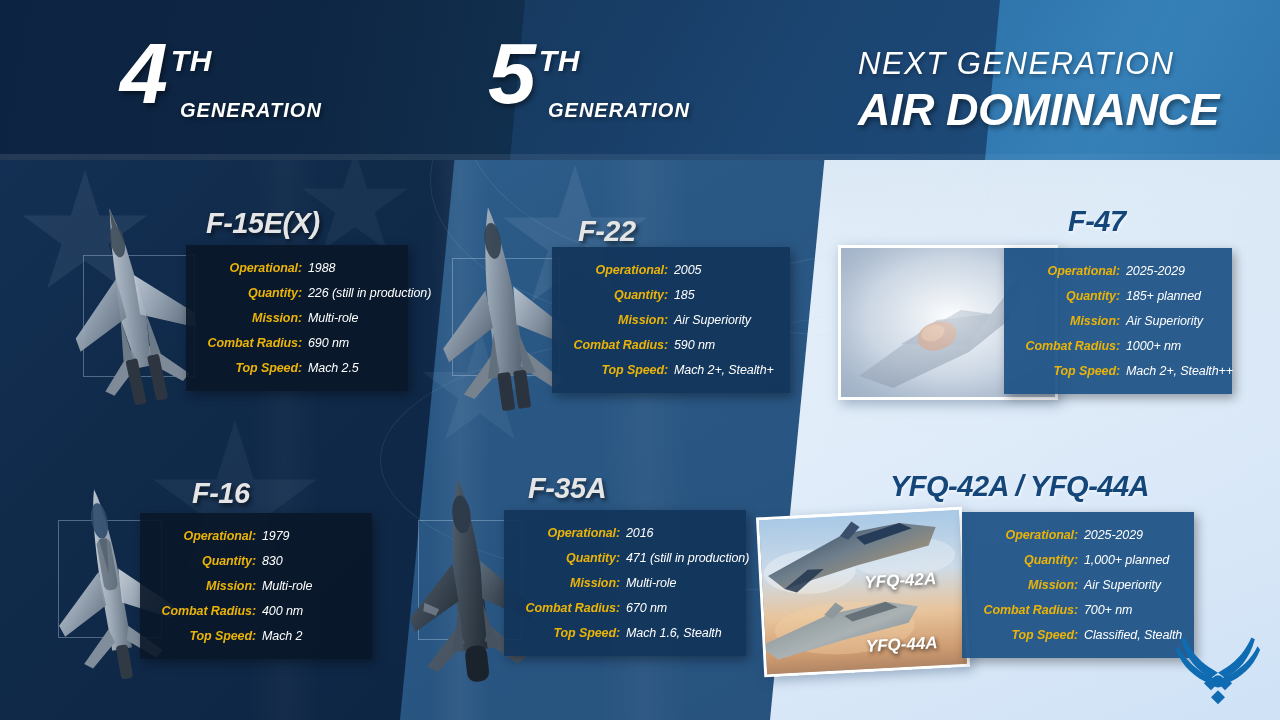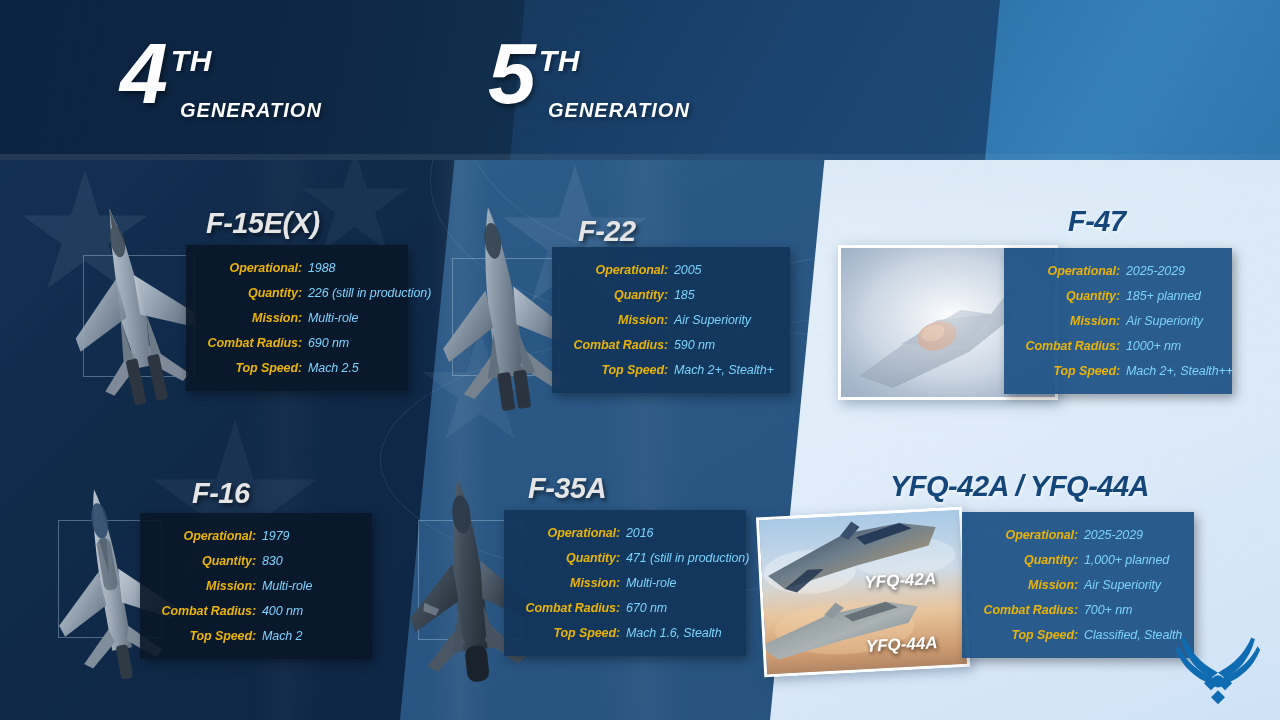--- a/index.html
+++ b/index.html
@@ -145,21 +145,21 @@
   }
   .spec-row:last-child { margin-bottom: 0; }
   .spec-label {
     font-size: 12.5px; font-weight: 800; font-style: italic;
     color: #eab308; text-align: right;
     width: 108px; flex: 0 0 108px; padding-right: 6px;
     letter-spacing: -.1px;
   }
   .spec-value {
     font-size: 12.5px; font-weight: 400; font-style: italic;
-    color: #7dd3fc; letter-spacing: -.1px;
+    color: #ffffff; letter-spacing: -.1px;
   }
 
   
   .bracket {
     position: absolute;
     border: 1px solid rgba(185,210,235,.38);
   }
 
   
   .jet { position: absolute; }
@@ -247,20 +247,22 @@
 
   <div class="gen-block" id="gen5">
     <div class="gen-row">
       <span class="gen-num">5</span>
       <span class="gen-ord" style="margin-left:6px;margin-top:6px;">TH</span>
     </div>
     <div class="gen-word" style="margin-left:60px;margin-top:-10px;">GENERATION</div>
   </div>
 
   <div id="nextgen">
+    <div class="ng-line1">NEXT GENERATION</div>
+    <div class="ng-line2">AIR DOMINANCE</div>
   </div>
 
   <div class="card">
     <div class="bracket" style="left:83px;top:255px;width:112px;height:122px;"></div>
     <svg class="jet" style="left:52px;top:198px;" width="160" height="215" viewBox="0 0 160 215">
       <defs>
         <linearGradient id="gF15" x1="0" y1="0" x2="1" y2="1">
           <stop offset="0%" stop-color="#c9d2dc"></stop>
             <stop offset="45%" stop-color="#9aa7b5"></stop>
           <stop offset="100%" stop-color="#5f6d7d"></stop>

